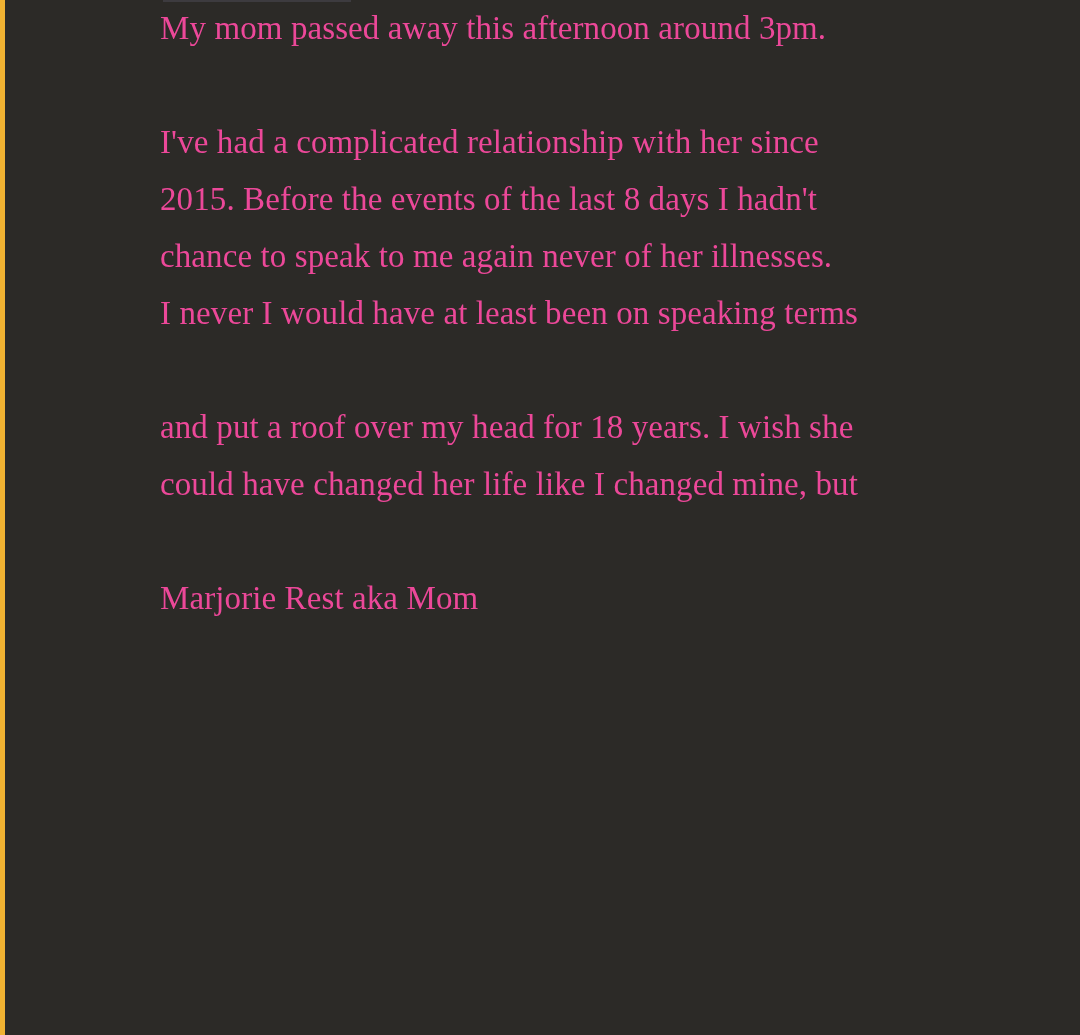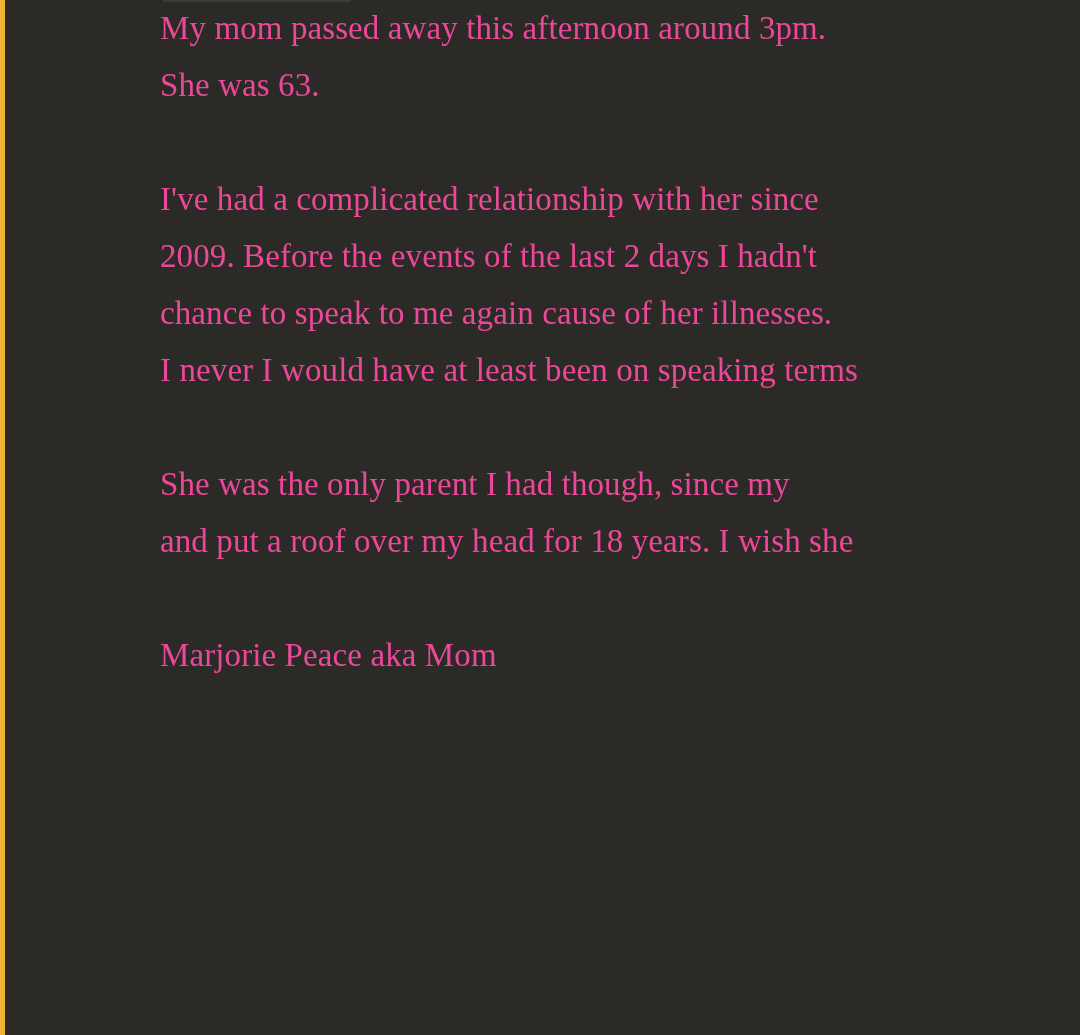--- a/index.html
+++ b/index.html
@@ -56,35 +56,34 @@
 </head>
 <body>
 
 <div class="embed">
   <div class="accent-bar"></div>
   <div class="top-fragment"></div>
 
   <div class="message">
     <div>
       <span class="line">My mom passed away this afternoon around 3pm.</span>
-      <span class="line">She was 63.</span>
     </div>
     <span class="blank"></span>
 
     <div>
       <span class="line">I've had a complicated relationship with her since</span>
-      <span class="line">2009. Before the events of the last 2 days I hadn't</span>
-      <span class="line">chance to speak to me again cause of her illnesses.</span>
+      <span class="line">2015. Before the events of the last 8 days I hadn't</span>
+      <span class="line">chance to speak to me again never of her illnesses.</span>
       <span class="line">I never I would have at least been on speaking terms</span>
     </div>
     <span class="blank"></span>
 
     <div>
-      <span class="line">She was the only parent I had though, since my</span>
       <span class="line">and put a roof over my head for 18 years. I wish she</span>
+      <span class="line">could have changed her life like I changed mine, but</span>
     </div>
     <span class="blank"></span>
 
     <div>
-      <span class="line">Marjorie Peace aka Mom</span>
+      <span class="line">Marjorie Rest aka Mom</span>
     </div>
   </div>
 </div>
 
 </body></html>

